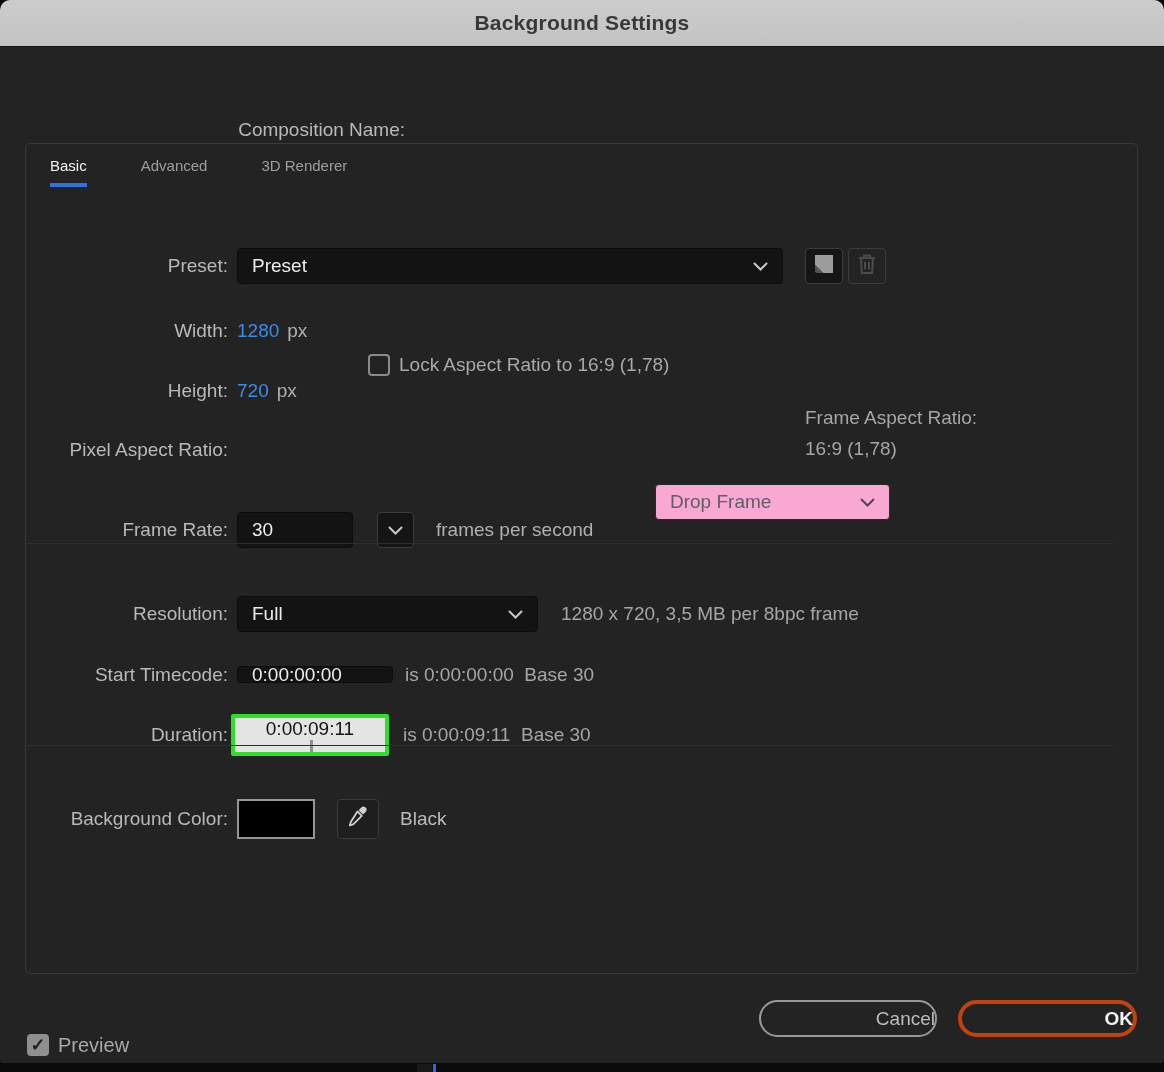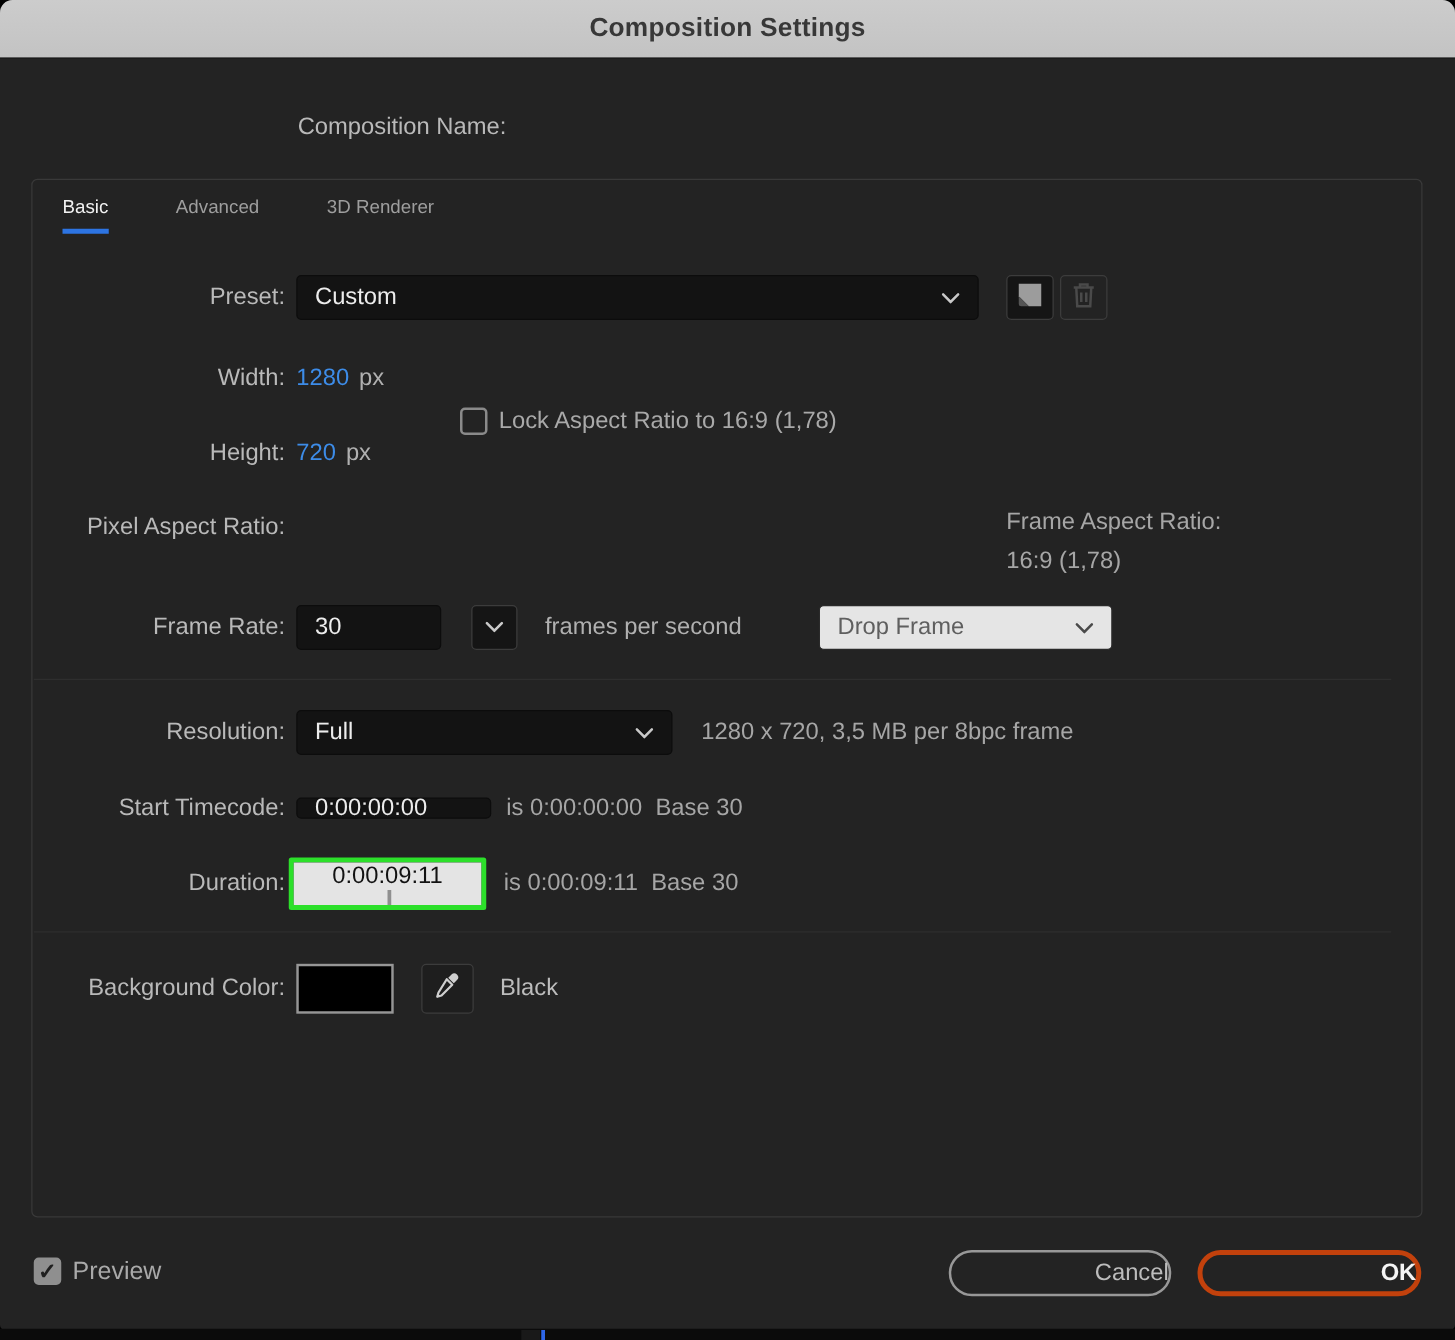--- a/index.html
+++ b/index.html
@@ -8,21 +8,21 @@
   #stage { position:relative; width:1164px; height:1072px; background:#000; overflow:hidden; }
   .dialog { position:absolute; left:0; top:0; width:1164px; height:1064px; background:#232323; border-radius:10px 10px 4px 4px; }
 
   
   .titlebar { position:absolute; left:0; top:0; width:100%; height:47px;
     background:linear-gradient(#cccccc,#c3c3c3); border-radius:10px 10px 0 0;
     border-bottom:1px solid #161616; display:flex; align-items:center; justify-content:center; }
   .titlebar .title { font-size:21px; font-weight:700; color:#383838; letter-spacing:0.2px; }
 
   
-  .row { position:absolute; display:flex; align-items:center; }
+  .row { position:absolute; display:flex; align-items:center;margin-top:28px; }
   .lbl { width:200px; text-align:right; color:#b9b9b9; font-size:19px; margin-right:9px; flex:none; }
 
   
   .dd { background:#131313; border:1px solid #0c0c0c; border-radius:4px; height:36px;
     display:flex; align-items:center; padding:0 14px; color:#ececec; font-size:19px; font-weight:500; }
   .dd .ddtext { flex:1; }
   .txtinput { background:#131313; border:1px solid #0c0c0c; border-radius:4px; height:36px;
     display:flex; align-items:center; padding:0 14px; color:#ececec; font-size:19px; font-weight:500; }
   .chev { flex:none; margin-left:10px; display:flex; }
 
@@ -68,38 +68,38 @@
   .strip-seg { position:absolute; left:417px; top:1064px; width:15px; height:8px; background:#191919; }
   .strip-tick { position:absolute; left:433px; top:1064px; width:3px; height:8px; }
 </style>
 </head>
 <body>
 
 <div id="stage">
   <div class="dialog">
 
     <div class="titlebar">
-      <div class="title">Composition Settings</div>
+      <div class="title">Background Settings</div>
     </div>
 
     <div class="row" style="left:100px; top:85px; height:34px;">
       <div class="lbl" style="width:305px;">Composition Name:</div>
     </div>
 
     <div class="panel"></div>
     <div class="tabs">
       <div class="tab active">Basic</div>
       <div class="tab">Advanced</div>
       <div class="tab">3D Renderer</div>
     </div>
 
     <div class="row" style="left:28px; top:220px; height:36px;">
       <div class="lbl">Preset:</div>
       <div class="dd" style="width:546px;">
-        <span class="ddtext">Custom</span>
+        <span class="ddtext">Preset</span>
         <span class="chev">
           <svg width="15" height="9" viewBox="0 0 15 9">
               <path d="M1.5 1.5 L7.5 7.5 L13.5 1.5" stroke="#c9c9c9" stroke-width="2" fill="none" stroke-linecap="round"></path>
             </svg>
         </span>
       </div>
       <div class="iconbtn dark" style="margin-left:22px;">
         <span>
           <svg width="24" height="24" viewBox="0 0 24 24">
             <path d="M3 3 H21 V21 H11 L3 13 Z" fill="#9c9c9c"></path>
@@ -152,21 +152,21 @@
       </div>
       <div class="iconbtn dark" style="margin-left:24px; width:37px;">
         <span>
           <svg width="15" height="9" viewBox="0 0 15 9">
               <path d="M1.5 1.5 L7.5 7.5 L13.5 1.5" stroke="#c9c9c9" stroke-width="2" fill="none" stroke-linecap="round"></path>
             </svg>
         </span>
       </div>
       <span class="unit" style="margin-left:22px; font-size:19px;">frames per second</span>
     </div>
-    <div class="dd" style="position:absolute; left:655px; top:484px; width:235px; background:#e5e5e5; border-color:#2a2a2a;">
+    <div class="dd" style="position:absolute; left:655px; top:484px; width:235px; background:#f9a8d4; border-color:#2a2a2a;">
       <span class="ddtext" style="color:#5f5f5f;">Drop Frame</span>
       <span class="chev">
         <svg width="15" height="9" viewBox="0 0 15 9">
             <path d="M1.5 1.5 L7.5 7.5 L13.5 1.5" stroke="#4a4a4a" stroke-width="2" fill="none" stroke-linecap="round"></path>
           </svg>
       </span>
     </div>
 
     <div class="separator" style="top:543px;"></div>
 

